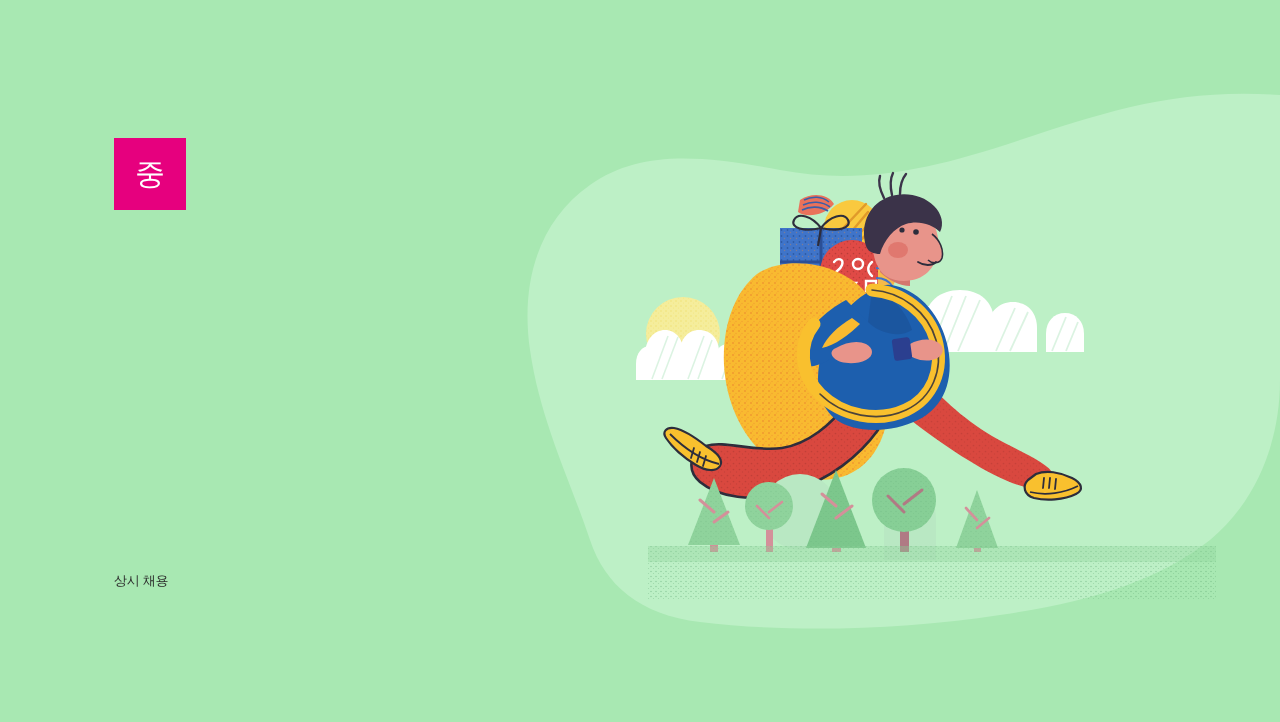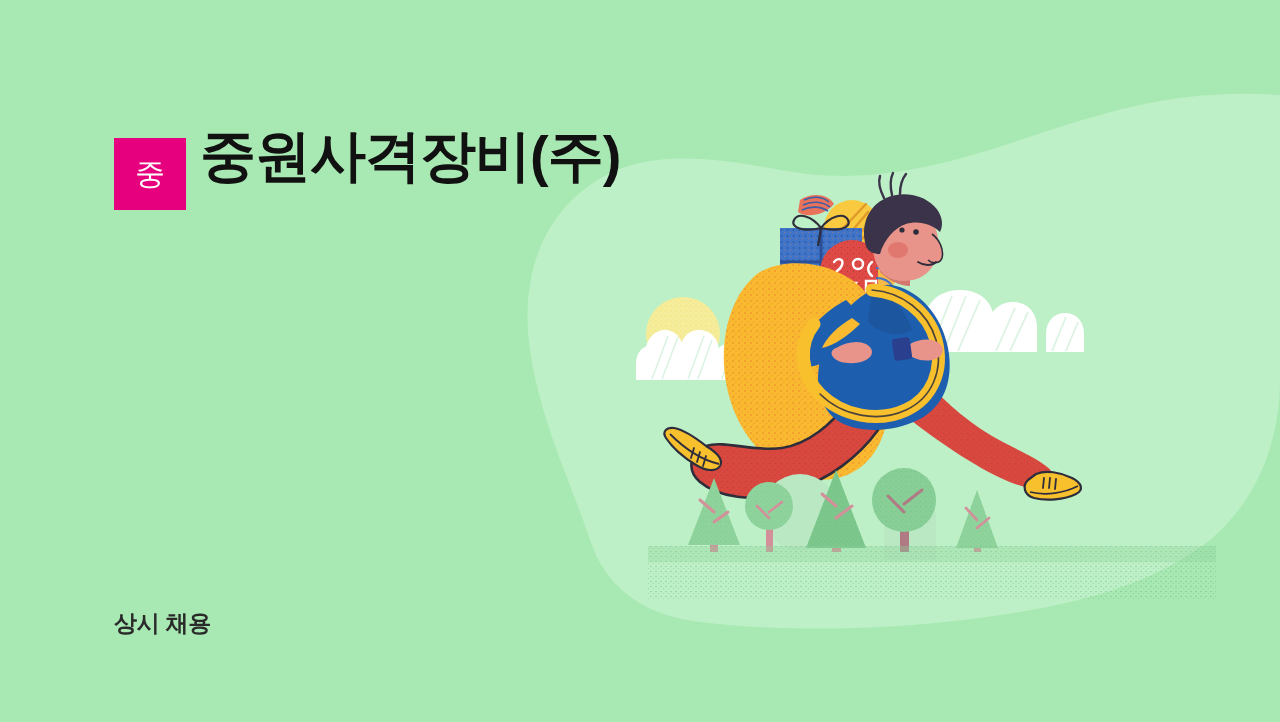--- a/index.html
+++ b/index.html
@@ -69,23 +69,23 @@
     font-size: 29px;
     font-weight: 700;
     color: #1a1a1a;
     letter-spacing: -0.5px;
     z-index: 40;
     white-space: nowrap;
   }
   .job-status {
     position: absolute;
     left: 114px;
-    top: 608px;
-    font-size: 23px;
-    font-weight: 700;
+    top: 572px;
+    font-size: 13px;
+    font-weight: 400;
     color: #2a2a2a;
     letter-spacing: -0.3px;
     z-index: 40;
     white-space: nowrap;
   }
   .illustration {
     position: absolute;
     left: 0;
     top: 0;
     width: 1280px;
@@ -431,19 +431,18 @@
       <rect x="648" y="546" width="568" height="54" fill="url(#grainGreen)" opacity="0.9"></rect>
       <rect x="648" y="546" width="568" height="16" fill="#8fd39c" opacity="0.35"></rect>
     </g>
   </svg>
 
   <div class="text-block">
     <div class="title-row">
       <div class="logo-badge">
         <span>중</span>
       </div>
-      <div class="company-title">중원사격장비(주)</div>
     </div>
   </div>
 
   <div class="job-status">상시 채용</div>
 
 </div>
 
 </body></html>

